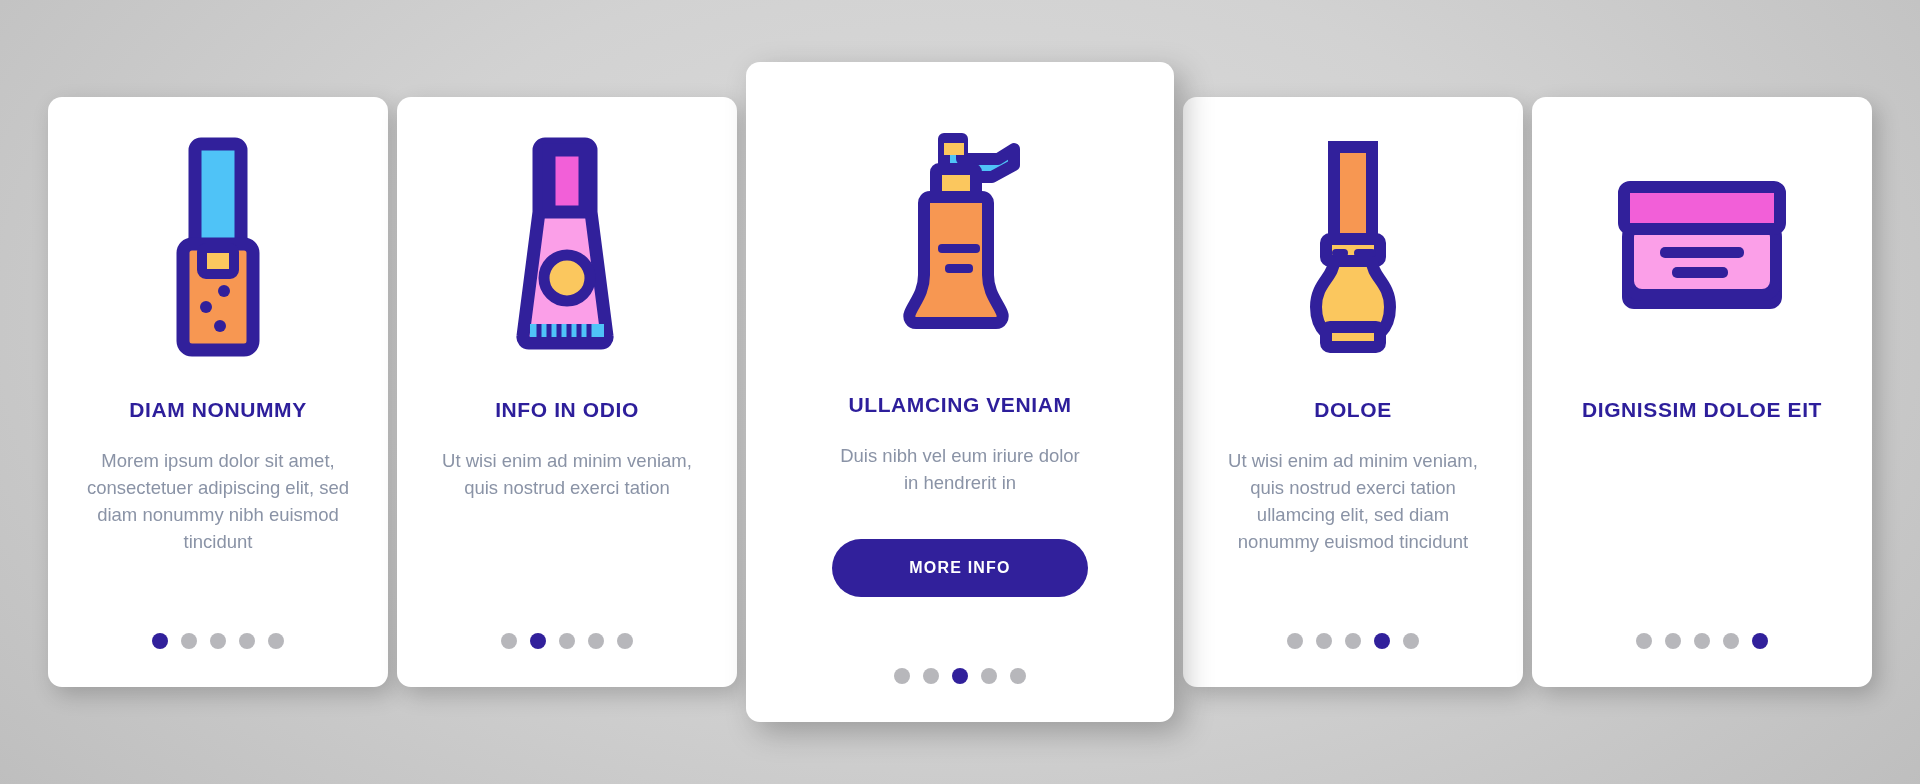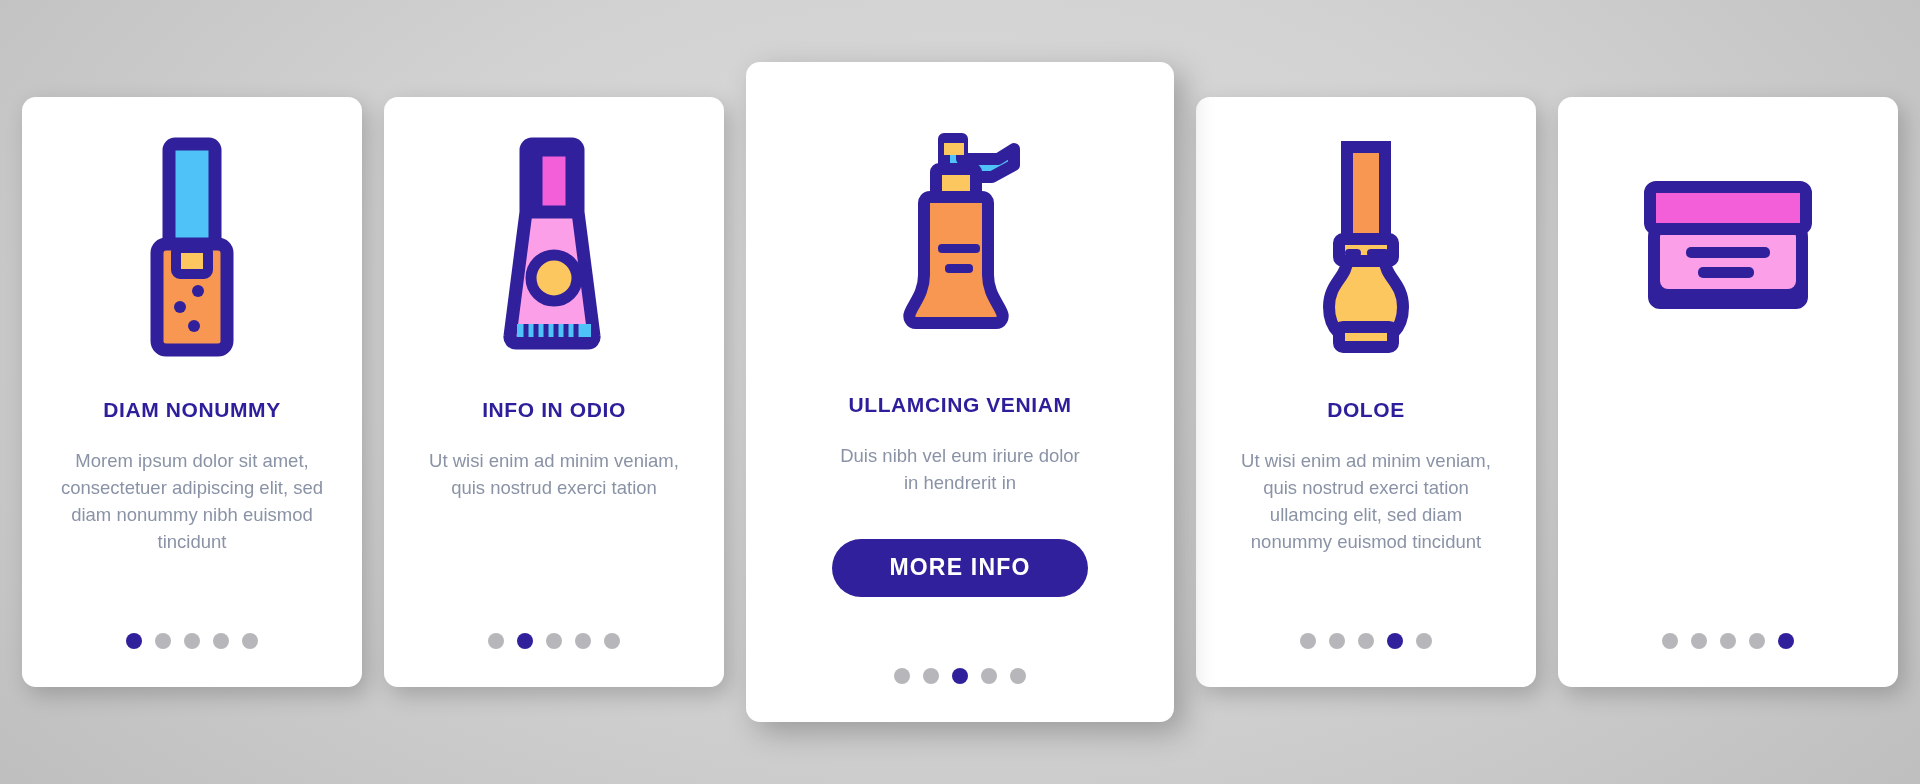--- a/index.html
+++ b/index.html
@@ -26,21 +26,21 @@
   .cards {
     position: absolute;
     left: 0;
     top: 0;
     width: 1920px;
     height: 784px;
     display: flex;
     flex-direction: row;
     align-items: center;
     justify-content: center;
-    gap: 22px;
+    gap: 9px;
   }
 
   .card {
     position: relative;
     width: 340px;
     height: 590px;
     background: #ffffff;
     border-radius: 14px;
     box-shadow: 6px 8px 22px rgba(0,0,0,0.20);
     display: flex;
@@ -101,21 +101,21 @@
   }
 
   .cta {
     margin-top: 26px;
     background: #31209b;
     color: #ffffff;
     border: none;
     border-radius: 30px;
     width: 256px;
     height: 58px;
-    font-size: 23px;
+    font-size: 16px;
     font-weight: bold;
     letter-spacing: 1.2px;
     font-family: "Liberation Sans", sans-serif;
     cursor: pointer;
     flex: 0 0 auto;
     display: flex;
     align-items: center;
     justify-content: center;
   }
 
@@ -256,20 +256,21 @@
     <div class="card">
       <div class="icon-wrap">
         <svg width="172" height="136" viewBox="0 0 172 136">
           <path d="M12 96 h148 v22 a6 6 0 0 1 -6 6 h-136 a6 6 0 0 1 -6 -6 z" fill="#4fc3f7" stroke="#31209b" stroke-width="12"></path>
           <rect x="12" y="44" width="148" height="72" rx="14" fill="#fb9fe8" stroke="#31209b" stroke-width="12"></rect>
           <rect x="8" y="8" width="156" height="42" rx="6" fill="#f25fd8" stroke="#31209b" stroke-width="12"></rect>
           <rect x="44" y="68" width="84" height="11" rx="5" fill="#31209b"></rect>
           <rect x="56" y="88" width="56" height="11" rx="5" fill="#31209b"></rect>
         </svg>
       </div>
+      <h2 class="card-title">DIGNISSIM DOLOE EIT</h2>
       <div class="spacer"></div>
       <div class="dots">
         <span class="dot"></span>
         <span class="dot"></span>
         <span class="dot"></span>
         <span class="dot"></span>
         <span class="dot active"></span>
       </div>
     </div>
 

